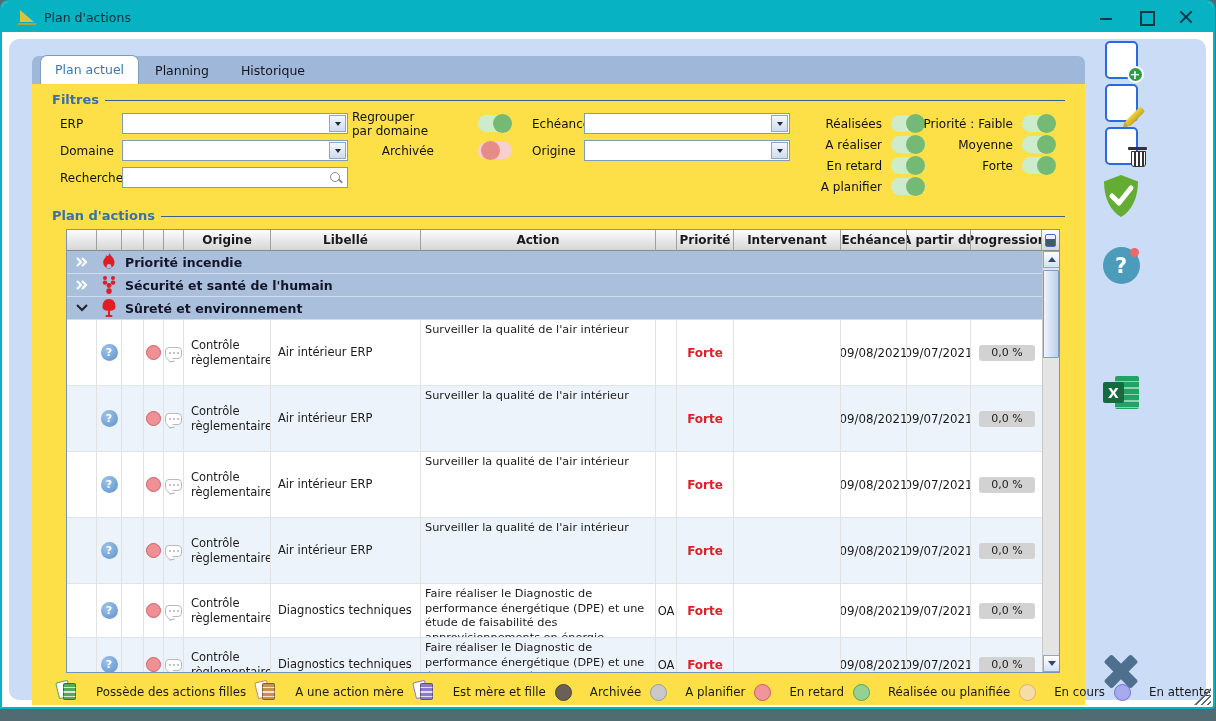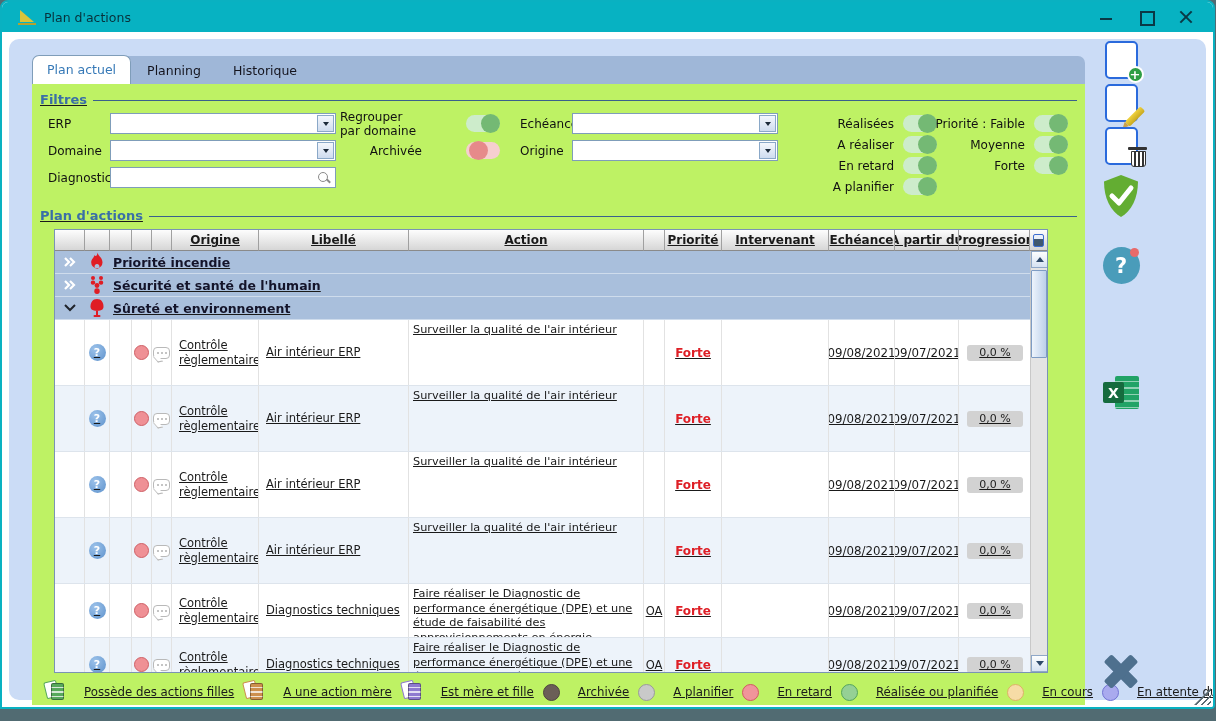--- a/index.html
+++ b/index.html
@@ -19,24 +19,24 @@
   .wc-min:after { content:""; position:absolute; left:1px; top:8px; width:12px; height:2px; background:#0a3845; }
   .wc-max:after { content:""; position:absolute; left:1px; top:1px; width:11px; height:11px; border:2px solid #0a3845; }
   .wc-close:before,.wc-close:after { content:""; position:absolute; left:-1px; top:6px; width:16px; height:2px; background:#0a3845; }
   .wc-close:before { transform:rotate(45deg); } .wc-close:after { transform:rotate(-45deg); }
 
   .win-body { position:absolute; top:30px; left:0; right:0; bottom:0; background:#fff; padding:7px; }
   .panel { width:100%; height:100%; background:#cbdcf6; border-radius:10px; position:relative; }
 
   
   .main { position:absolute; left:23px; top:17px; width:1053px; height:649px; }
-  .tabband { height:28px; background:#9fb7d8; border-radius:7px 7px 0 0; display:flex; align-items:flex-end; }
+  .tabband { height:28px; background:#9fb7d8; border-radius:7px 7px 0 0; display:flex; align-items:flex-end; padding-left:8px; }
   .tab { padding:5px 16px 6px; font-size:12.5px; color:#15151f; cursor:default; }
   .tab.active { background:#fff; color:#3679b7; border:1px solid #7f9db9; border-bottom:none; border-radius:7px 7px 0 0; padding:6px 14px 7px; }
-  .content { background:#bef264; height:621px; padding:8px 8px 4px; position:relative;text-decoration:underline; }
+  .content { background:#fde047; height:621px; padding:8px 20px 4px; position:relative; }
 
   .fieldset-label { display:flex; align-items:center; color:#3a6fa7; font-size:13px; font-weight:600; }
   .fieldset-label .line { flex:1; height:1px; background:#3a618c; margin-left:6px; margin-top:2px; }
 
   
   .filters { position:relative; height:95px; margin-top:6px; }
   .f-row { display:flex; align-items:center; height:21px; margin-bottom:6px; }
   .f-label { font-size:12px; color:#111; }
   .fl-left { position:absolute; left:8px; top:0; width:288px; }
   .fl-left .f-label { width:62px; }
@@ -190,21 +190,21 @@
                 <div class="f-row">
                   <span class="f-label">Domaine</span>
                   <div class="combo">
                     <span class="combo-val"></span>
                     <span class="combo-btn">
                         <span class="arr-down"></span>
                       </span>
                   </div>
                 </div>
                 <div class="f-row">
-                  <span class="f-label">Diagnostic</span>
+                  <span class="f-label">Recherche</span>
                   <div class="searchbox">
                     <input type="text" value="" style="">
                     <span class="search-icon"></span>
                   </div>
                 </div>
               </div>
 
               <div class="fl-mid">
                 <div class="tgl-row">
                   <span class="f-label">Regrouper par domaine</span>

